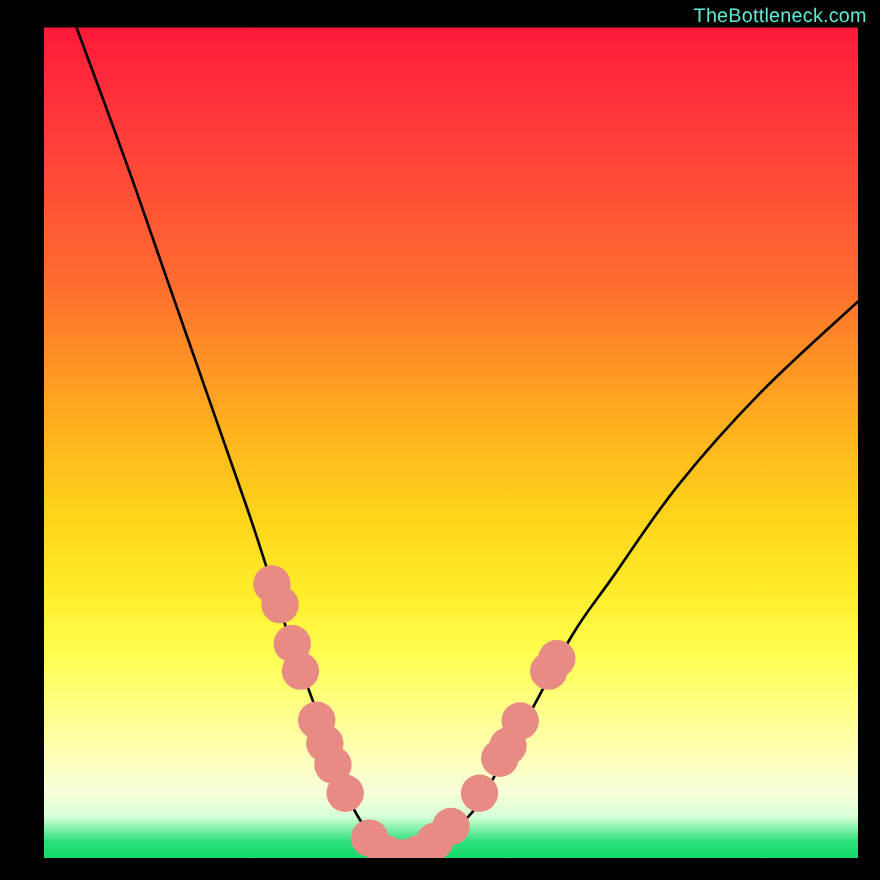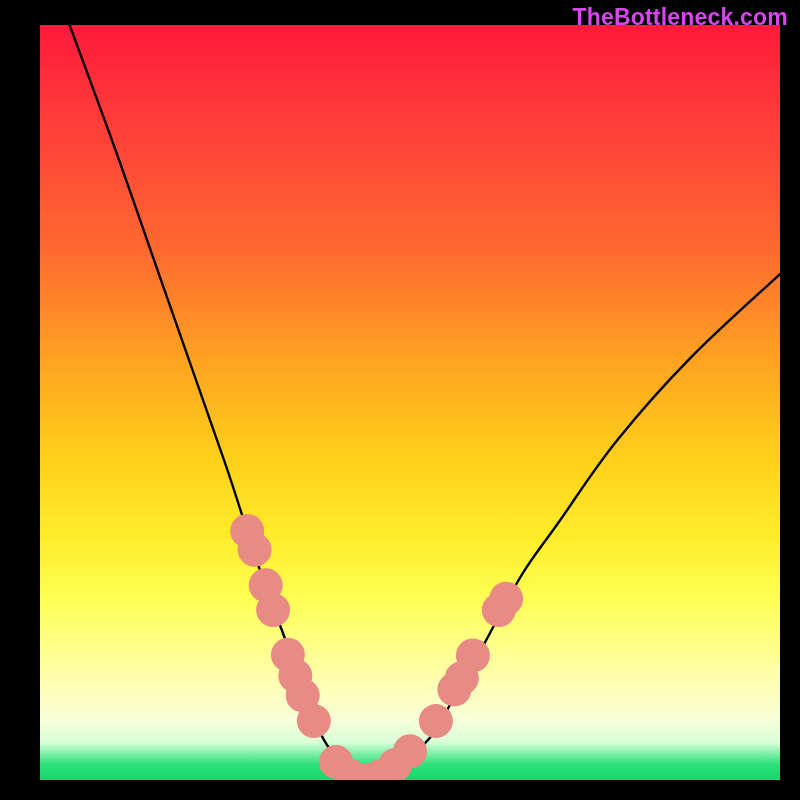--- a/index.html
+++ b/index.html
@@ -36,23 +36,23 @@
       #ffffaa 86%,
       #f8ffd8 92%,
       #d8ffd8 95%,
       #2be07a 98%,
       #15d86a 100%);
   }
   .watermark {
     position: absolute;
     top: 4px;
     right: 12px;
-    font-size: 23px;
-    font-weight: 700;
-    color: #d946ef;
+    font-size: 18px;
+    font-weight: 400;
+    color: #5eead4;
     letter-spacing: 0.2px;
     user-select: none;
   }
   svg.curve {
     position: absolute;
     left: 0;
     top: 0;
     width: 740px;
     height: 755px;
   }

